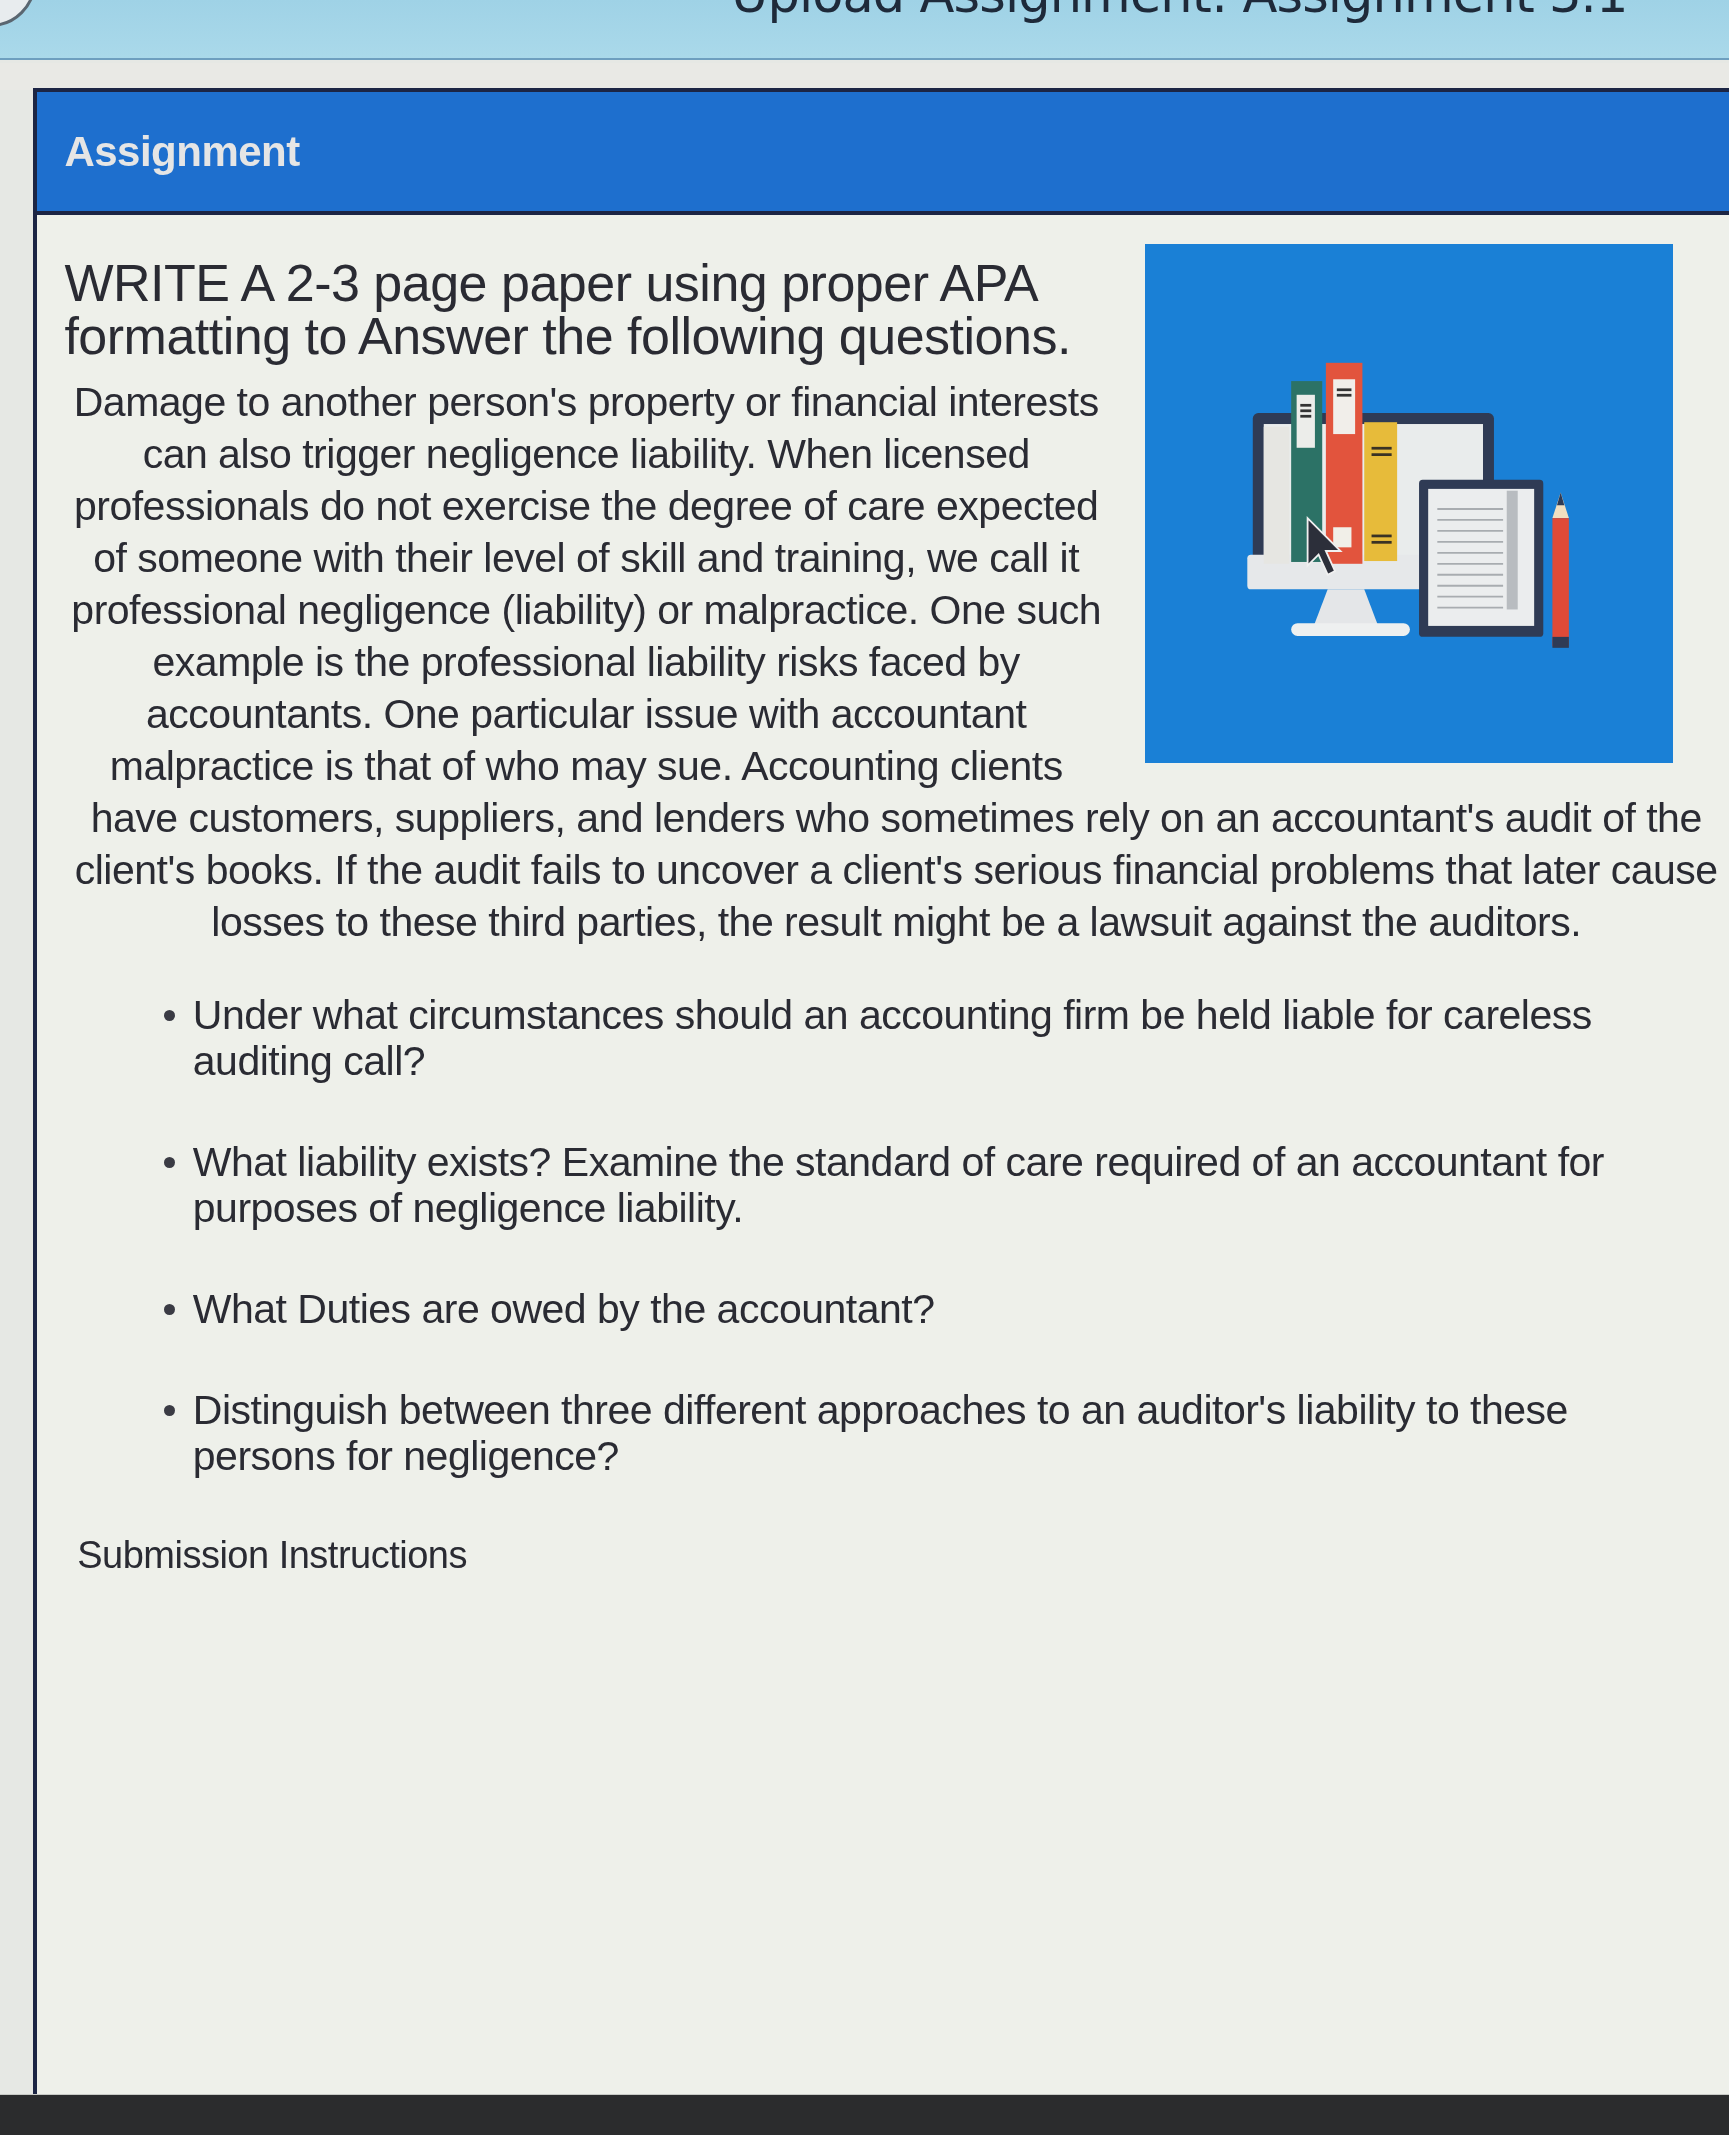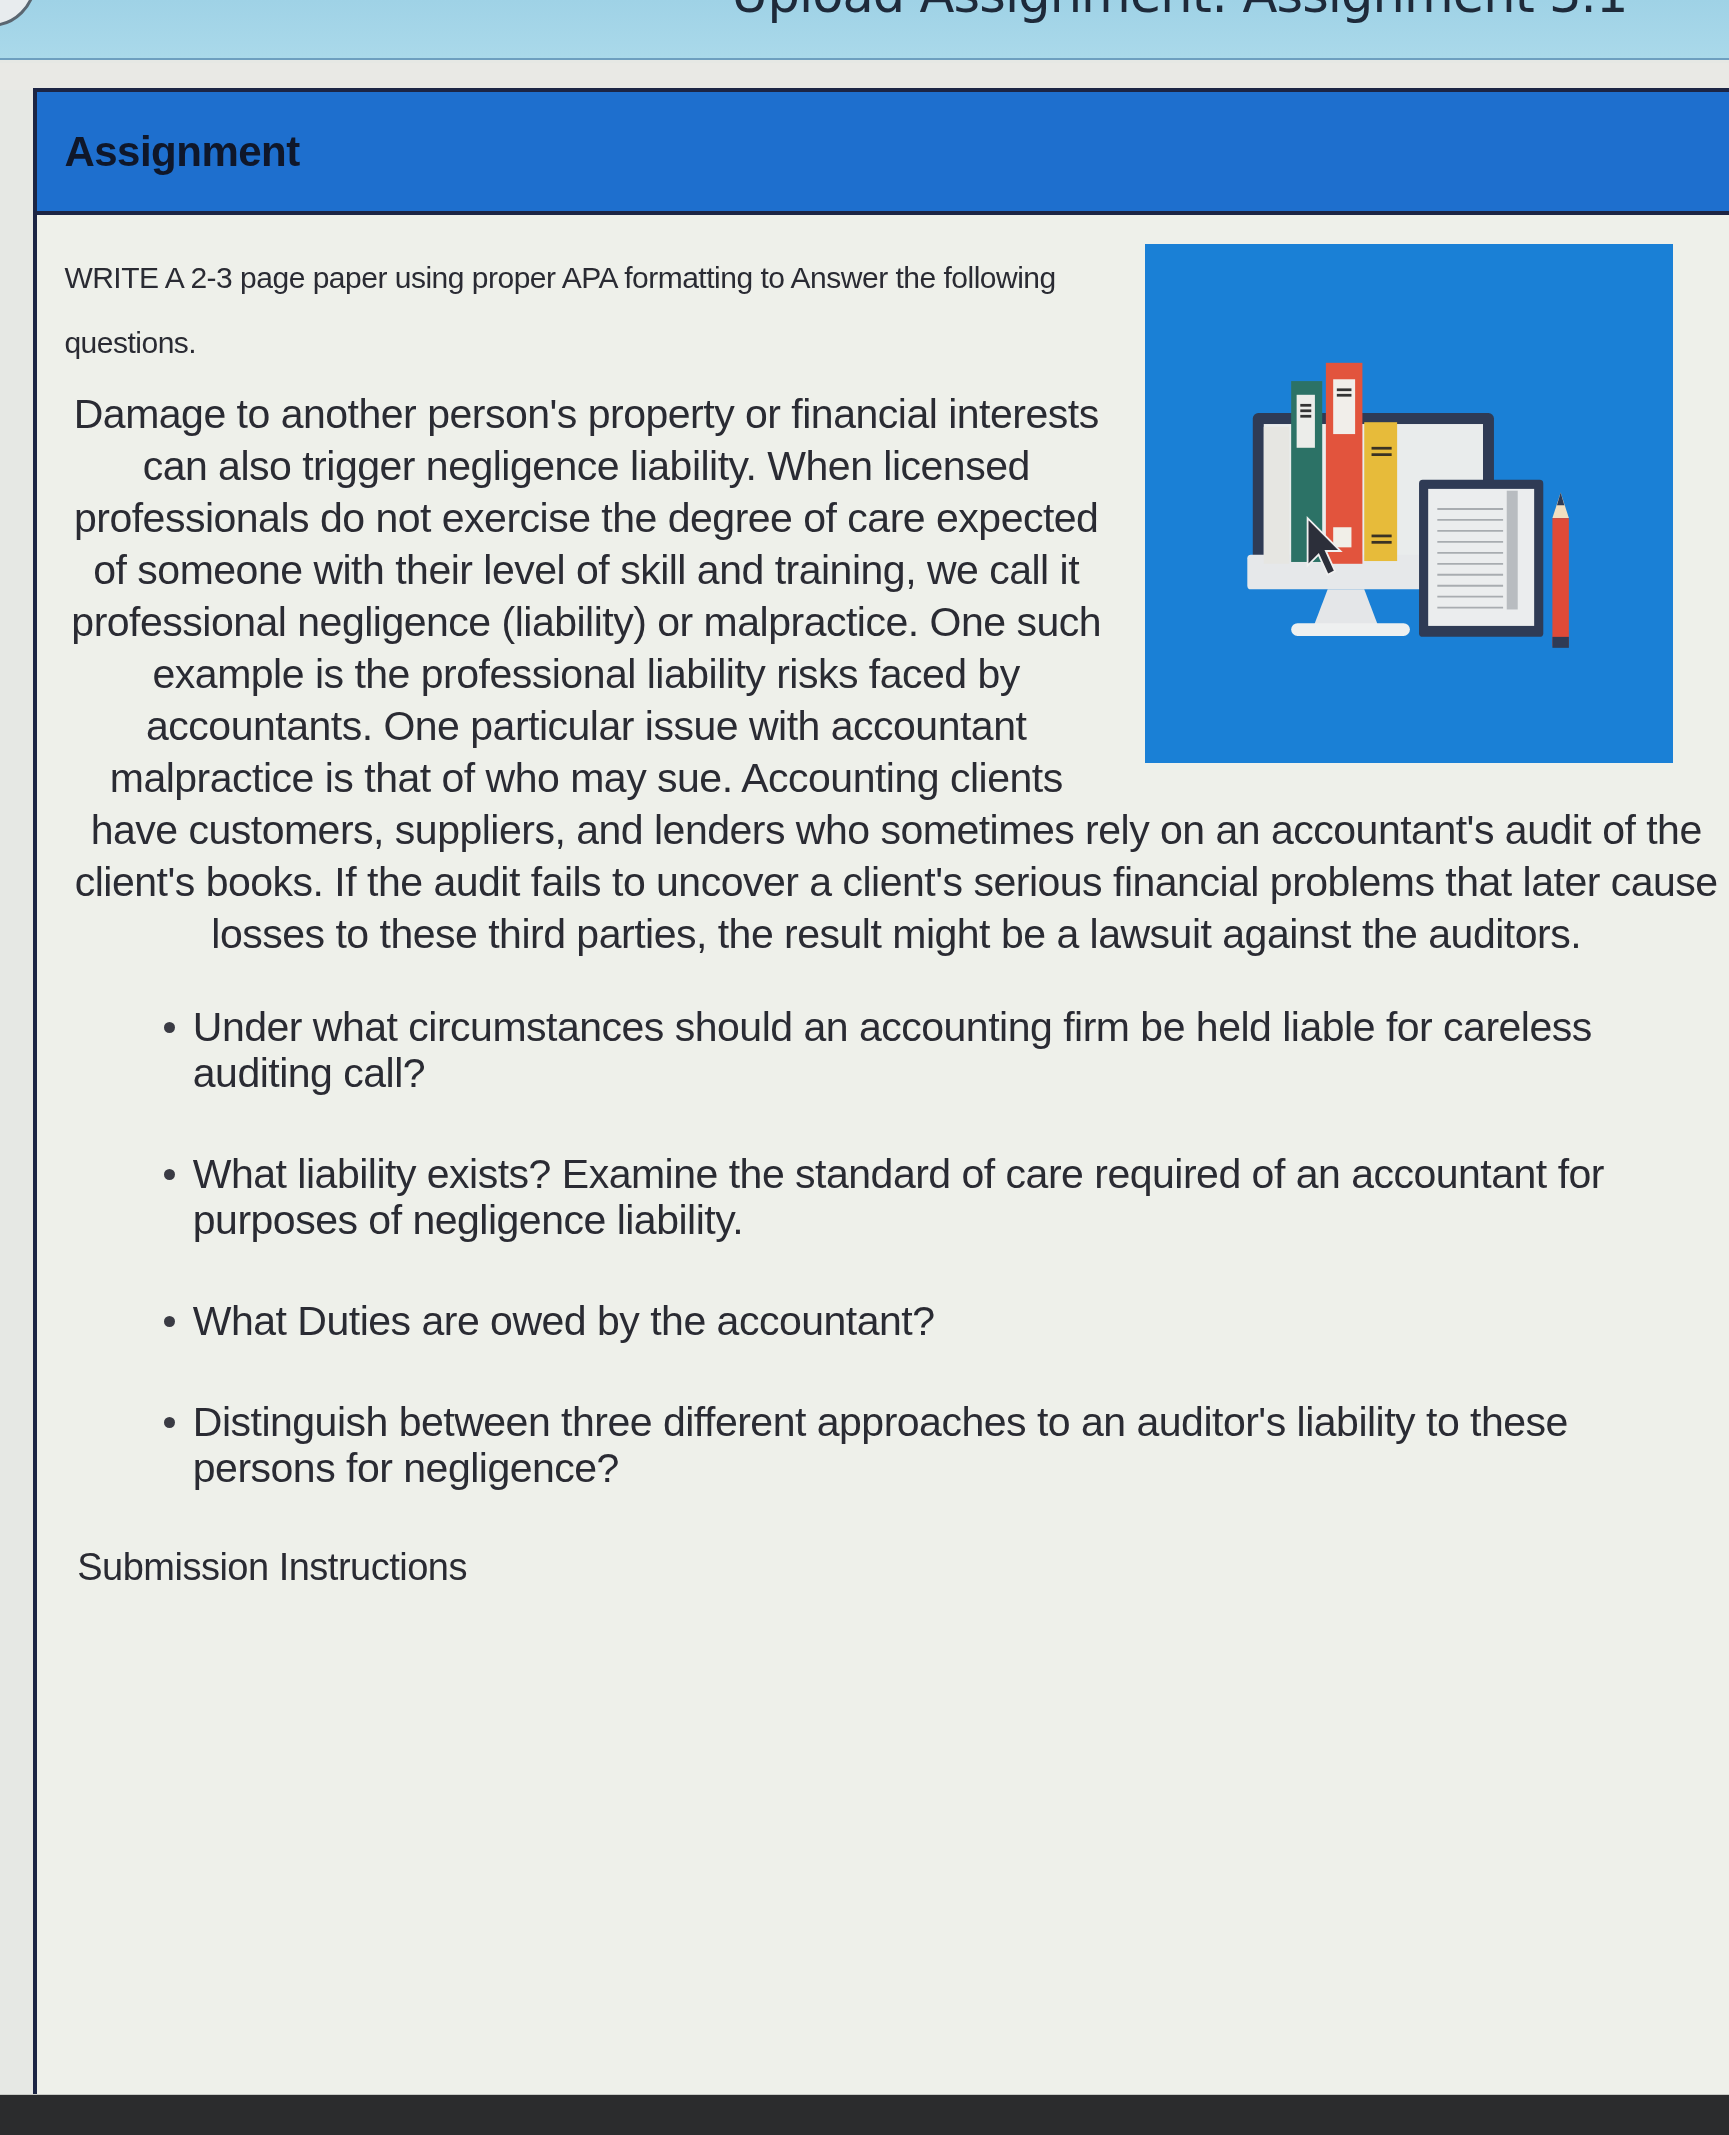--- a/index.html
+++ b/index.html
@@ -33,38 +33,38 @@
     border: 4.6px solid #1c2544;
     background: #eef0ea;
   }
   .panel-header {
     height: 123px; background: #1e6fce;
     border-bottom: 4.6px solid #1c2544;
     display: flex; align-items: center;
     padding-left: 27.4px;
   }
   .panel-header h2 {
-    color: #0f172a; font-size: 42px; font-weight: bold;
+    color: #e5e5e5; font-size: 42px; font-weight: bold;
     letter-spacing: -0.5px;
   }
   .panel-body {
     position: relative;
     padding: 29px 37px 0 27.4px;
     color: #2a2b33;
   }
   .hero-img {
     float: right;
     width: 528px; height: 519px;
     margin: 0 55px 18.3px 37px;
     background: #1a80d6;
     position: relative;
   }
   .intro {
-    font-size: 30px; line-height: 65px;
-    margin-top: 1px; margin-bottom: 12.8px;
+    font-size: 52px; line-height: 53px;
+    margin-top: 13px; margin-bottom: 12.8px;
     letter-spacing: -0.5px;
   }
   .para {
     font-size: 41px; line-height: 52px;
     letter-spacing: -0.5px;
     text-align: center;
   }
   ul.questions {
     list-style: none;
     margin: 44px 0 0 101px;

